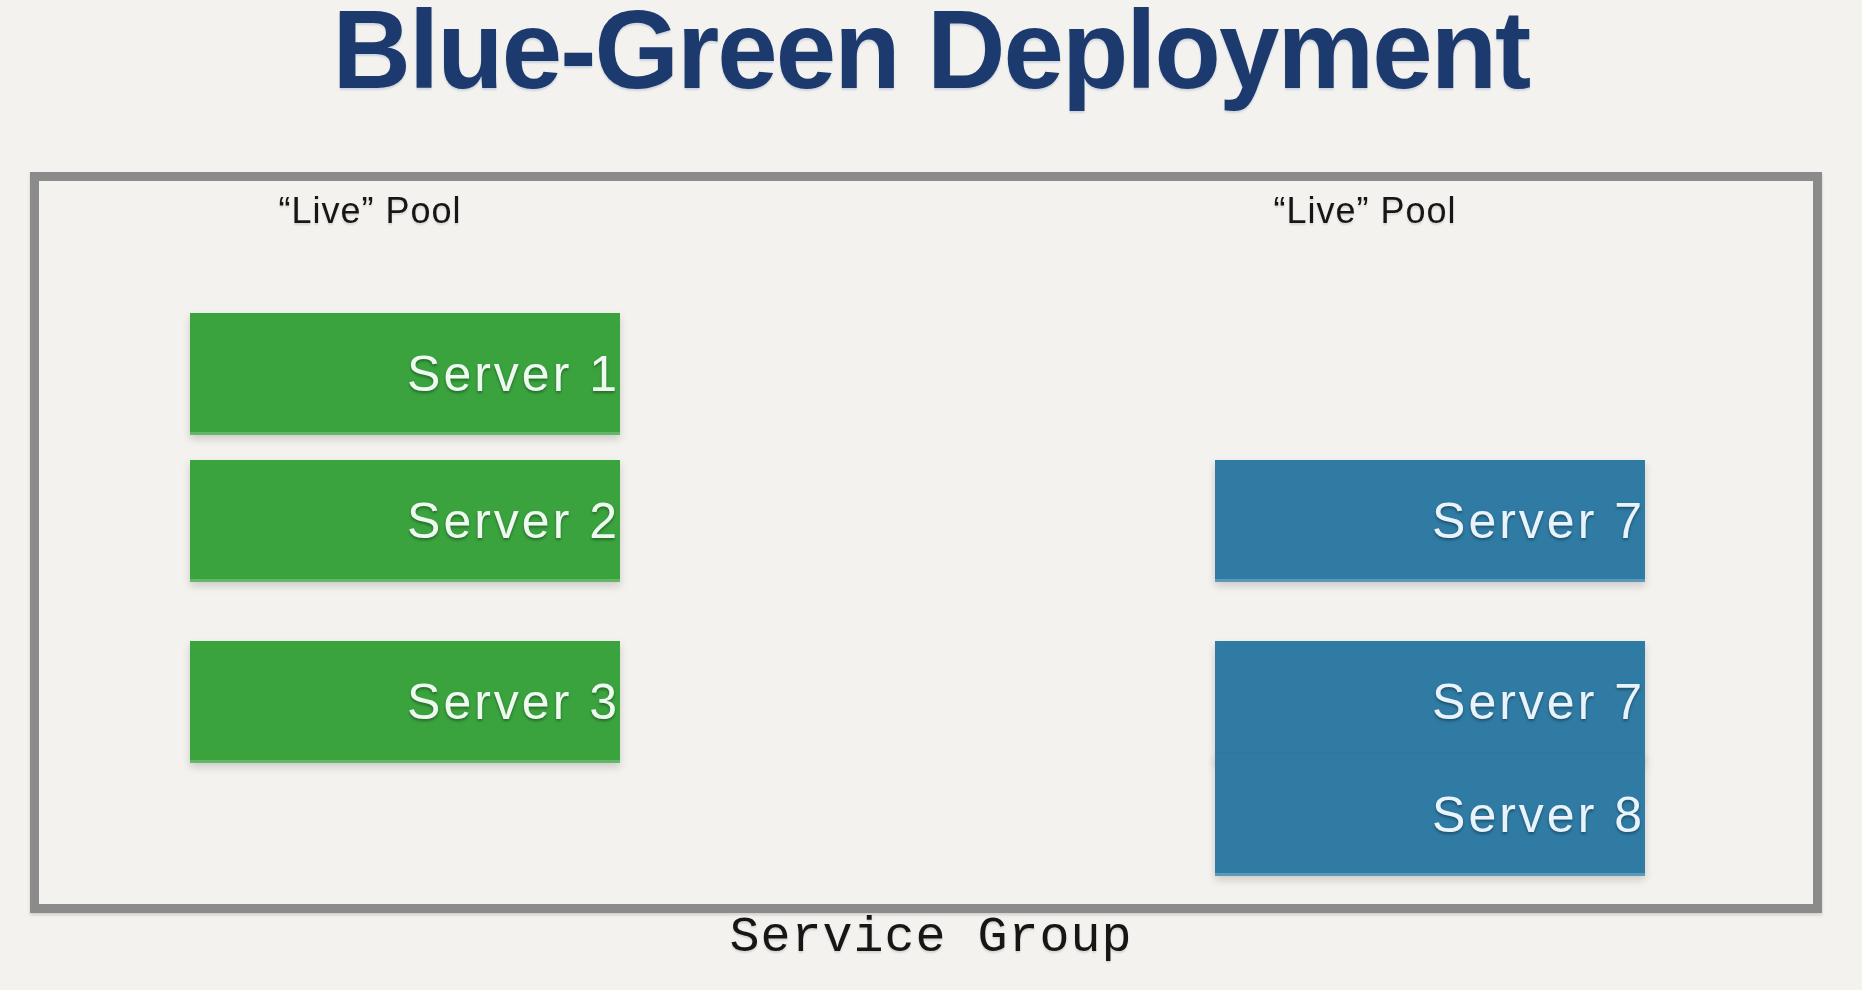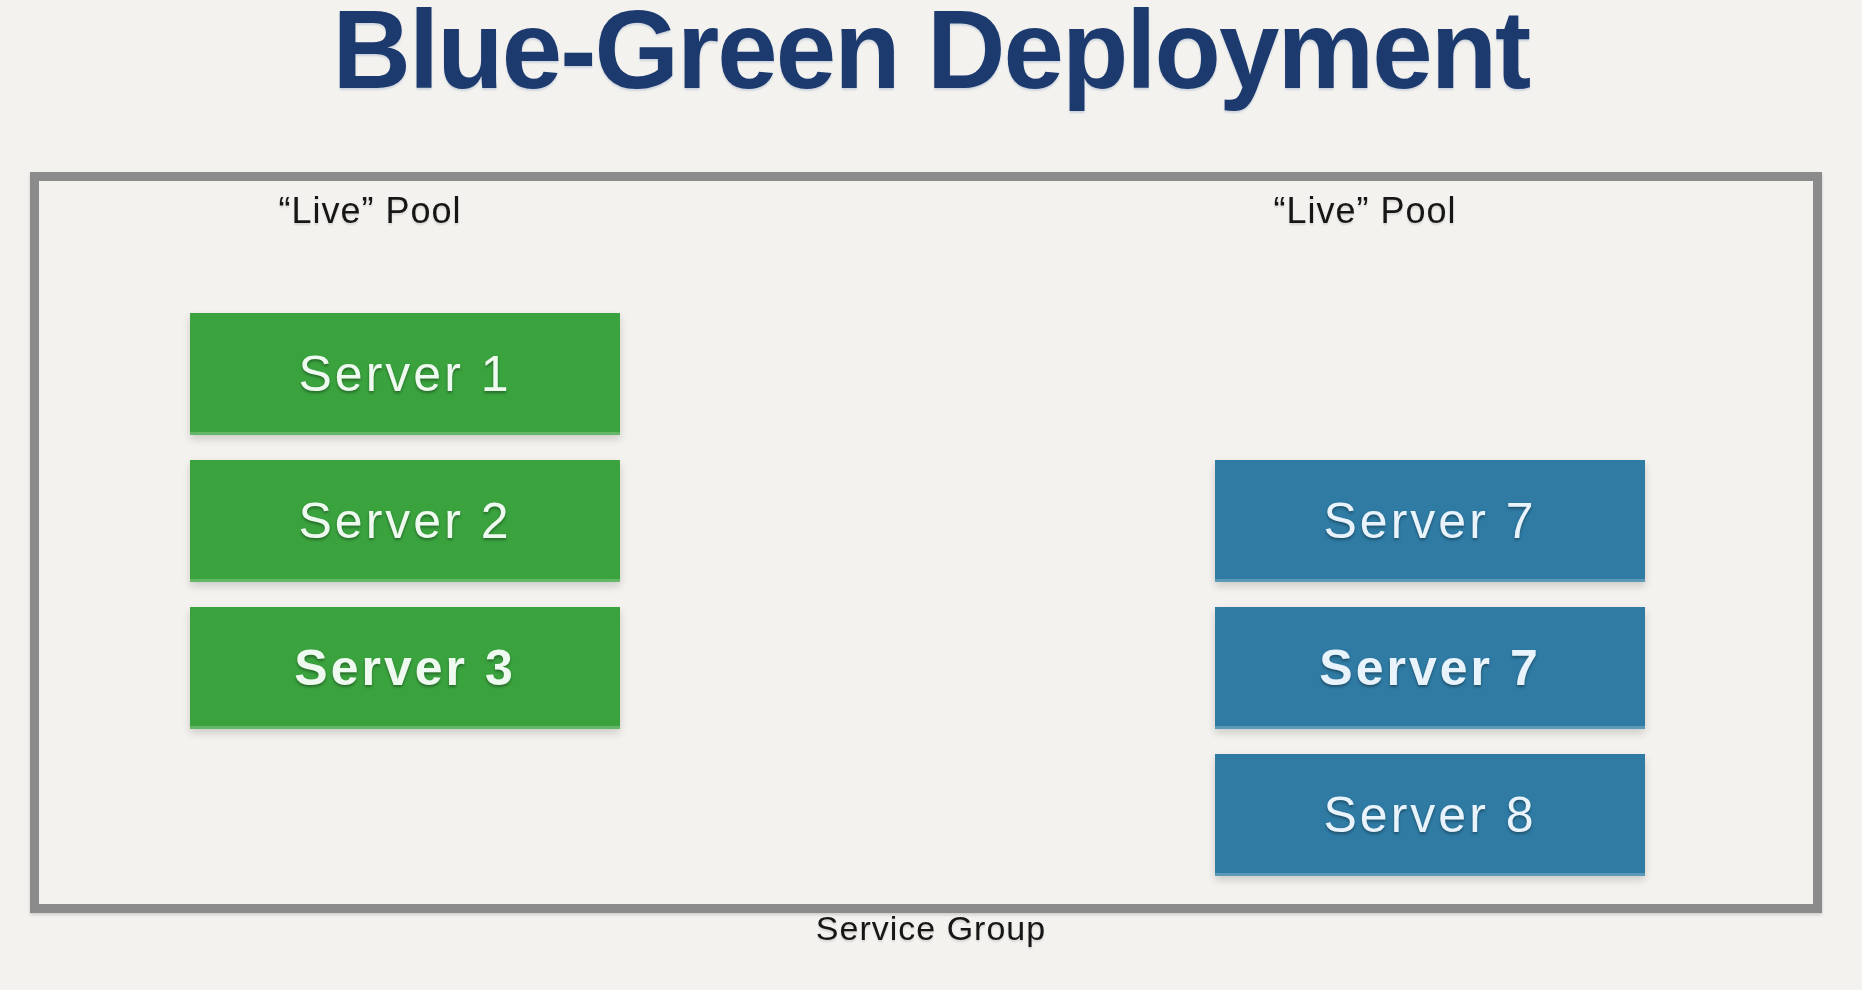--- a/index.html
+++ b/index.html
@@ -65,53 +65,54 @@
     text-shadow: 0 2px 2px rgba(0,0,0,0.12);
     white-space: nowrap;
   }
   .pool-label.live { left: 140px; }
   .pool-label.dark { left: 1135px; }
   .server {
     position: absolute;
     width: 430px;
     height: 122px;
     line-height: 122px;
-    text-align: center;
+    text-align: right;
     font-size: 50px;
     letter-spacing: 3px;
     white-space: nowrap;
     box-shadow: inset 0 -3px 0 rgba(255,255,255,0.22), 0 4px 8px rgba(0,0,0,0.16);
     text-shadow: 0 2px 3px rgba(0,0,0,0.35);
   }
   .server.col-live {
     left: 190px;
     background: var(--live-box, #3aa33e);
     color: var(--live-text, #eefaef);
   }
   .server.col-dark {
     left: 1215px;
     background: var(--dark-box, #2f7ba4);
     color: var(--dark-text, #e9f3fb);
   }
   .server.r1 { top: 313px; }
   .server.r2 { top: 460px; }
-  .server.r3 { top: 607px; font-weight: bold; }
+  .server.r3 { top: 641px; }
   .server.r4 { top: 754px; }
   .footer-label {
     position: absolute;
     top: 908px;
     left: 0;
     right: 0;
     text-align: center;
-    font-size: 34px;
+    font-size: 50px;
     line-height: 1.2;
     color: var(--label-text, #161616);
     letter-spacing: 1px;
     text-shadow: 0 2px 2px rgba(0,0,0,0.12);
     white-space: nowrap;
+    font-family: Liberation Mono, monospace;
   }
 </style>
 </head>
 <body>
 
 <div class="stage">
 
   <h1 class="title"><span class="title-inner">Blue-Green Deployment</span></h1>
 
   <div class="group-box"></div>

